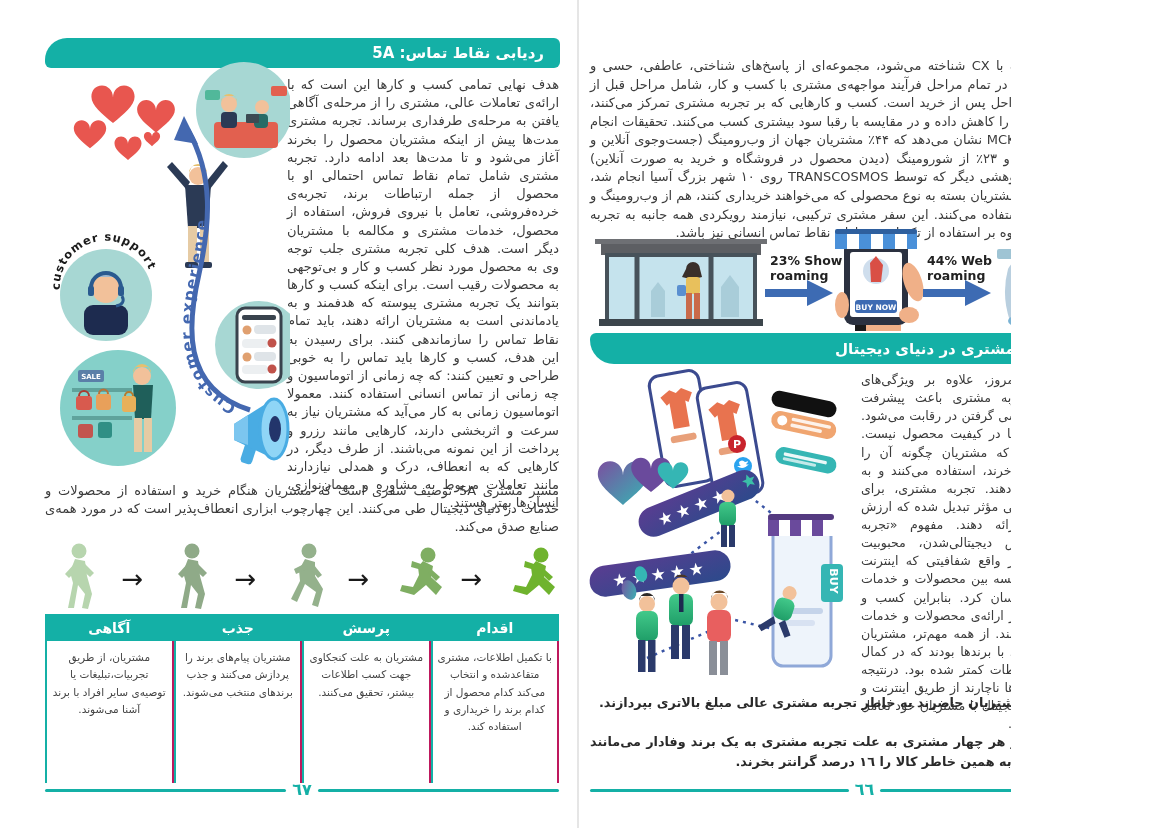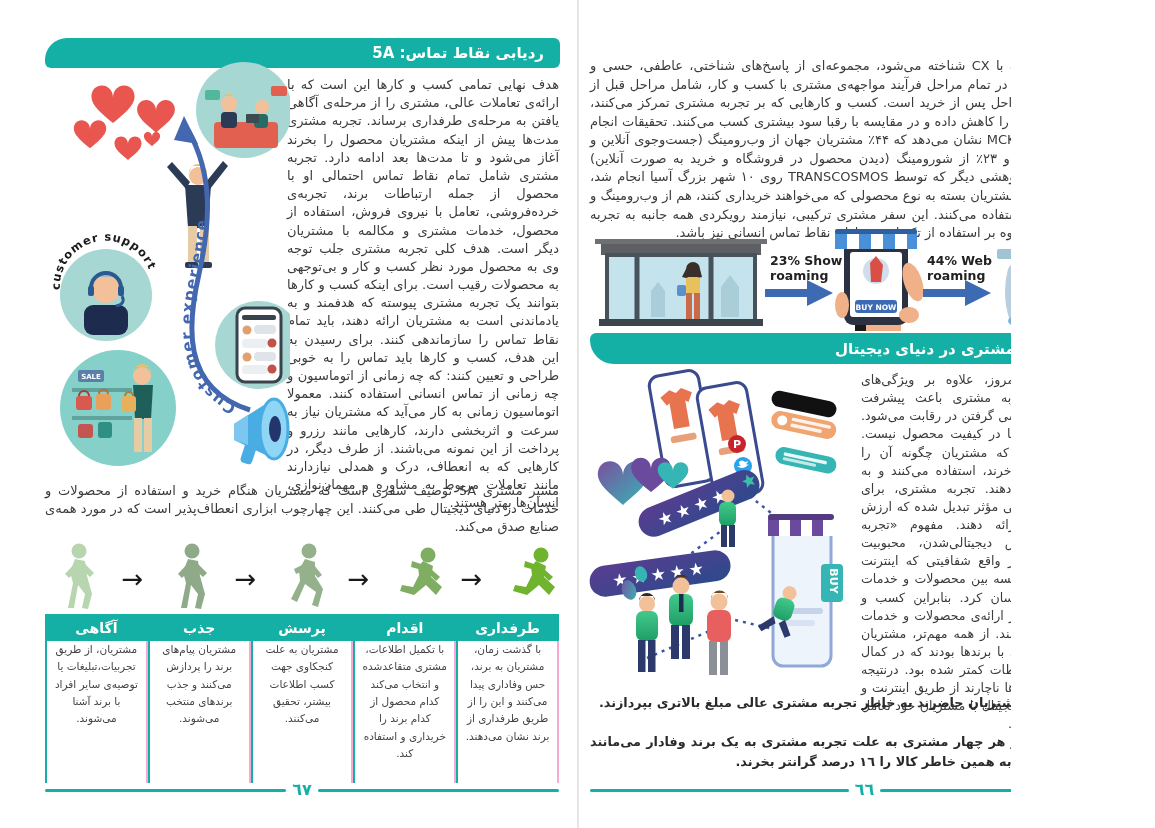--- a/index.html
+++ b/index.html
@@ -27,22 +27,22 @@
   .lp-illu{position:absolute;left:38px;top:58px;width:252px;height:415px;}
   .lp-journey-para{position:absolute;left:45px;top:482px;width:514px;}
   .figures-row{position:absolute;left:45px;top:534px;width:514px;height:76px;
                display:flex;align-items:flex-end;justify-content:space-between;}
   .jfig{width:62px;height:68px;}
   .jarrow{font-size:26px;color:#1a1a1a;line-height:1;padding-bottom:18px;}
   .journey-table{position:absolute;left:45px;top:614px;width:514px;display:flex;gap:0;direction:ltr;}
   .jt-col{flex:1;display:flex;flex-direction:column;}
   .jt-head{background:#14b0a6;color:#fff;font-weight:bold;font-size:14px;height:27px;
            display:flex;align-items:center;justify-content:center;direction:rtl;}
-  .jt-body{border-left:2px solid #14b0a6;border-right:2px solid #f9a8d4;min-height:142px;
-           padding:0 5px;direction:rtl;text-align:center;font-size:10.5px;line-height:1.65;color:#444;}
+  .jt-body{border-left:2px solid #14b0a6;border-right:2px solid #be185d;min-height:142px;
+           padding:8px 5px;direction:rtl;text-align:center;font-size:10.5px;line-height:1.65;color:#444;}
   .lp-footer{left:45px;top:782px;width:514px;}
 
   
   .side-tab{position:absolute;right:0;top:68px;width:26px;height:117px;background:#14b0a6;
             color:#fff;font-size:11px;font-weight:bold;writing-mode:vertical-rl;transform:rotate(180deg);
             display:flex;align-items:center;justify-content:center;letter-spacing:1px;}
   .rp-title{position:absolute;left:11px;top:33px;width:531px;display:flex;align-items:center;
             direction:rtl;gap:10px;}
   .rp-title-text{color:#14b0a6;font-weight:bold;font-size:15px;white-space:nowrap;}
   .rp-title-rule{flex:1;height:3px;background:#14b0a6;border-radius:2px;}
@@ -234,24 +234,20 @@
         <div class="jt-body">مشتریان پیام‌های برند را پردازش می‌کنند و جذب برندهای منتخب می‌شوند.</div>
       </div>
       <div class="jt-col">
         <div class="jt-head">پرسش</div>
         <div class="jt-body">مشتریان به علت کنجکاوی جهت کسب اطلاعات بیشتر، تحقیق می‌کنند.</div>
       </div>
       <div class="jt-col">
         <div class="jt-head">اقدام</div>
         <div class="jt-body">با تکمیل اطلاعات، مشتری متقاعدشده و انتخاب می‌کند کدام محصول از کدام برند را خریداری و استفاده کند.</div>
       </div>
-      <div class="jt-col">
-        <div class="jt-head">طرفداری</div>
-        <div class="jt-body">با گذشت زمان، مشتریان به برند، حس وفاداری پیدا می‌کنند و این را از طریق طرفداری از برند نشان می‌دهند.</div>
-      </div>
     </div>
 
     <div class="footer lp-footer">
       <span class="rule"></span>
       <span class="pnum">٦٧</span>
       <span class="rule"></span>
     </div>
   </div>
 
   <div class="page page-right">

